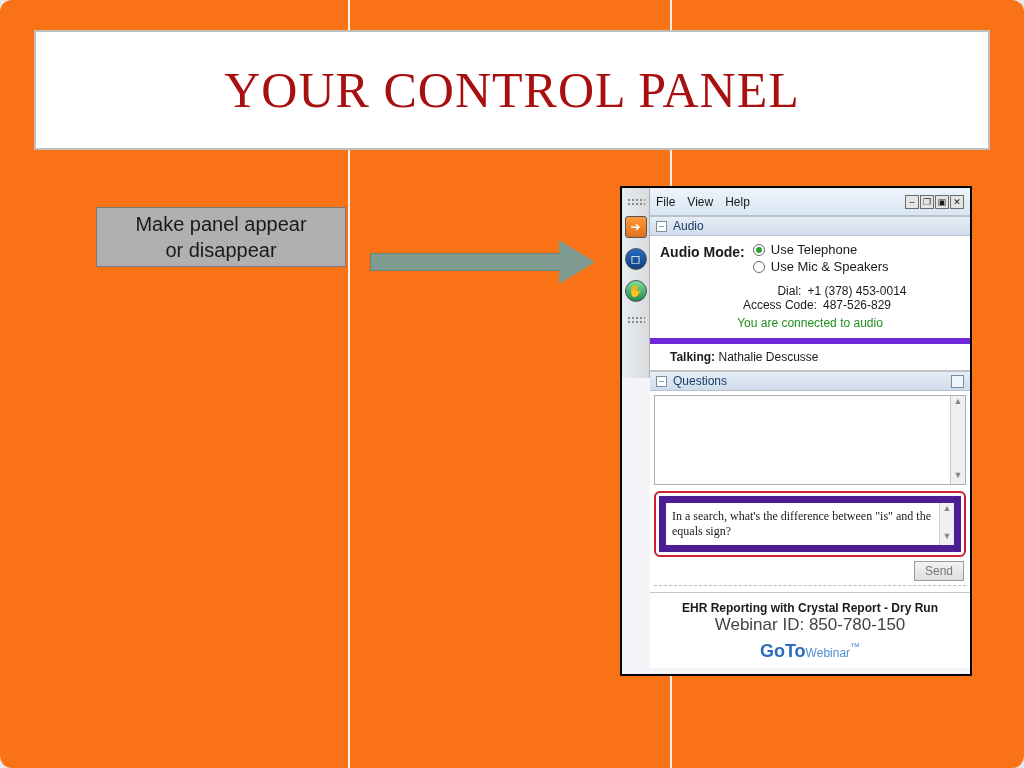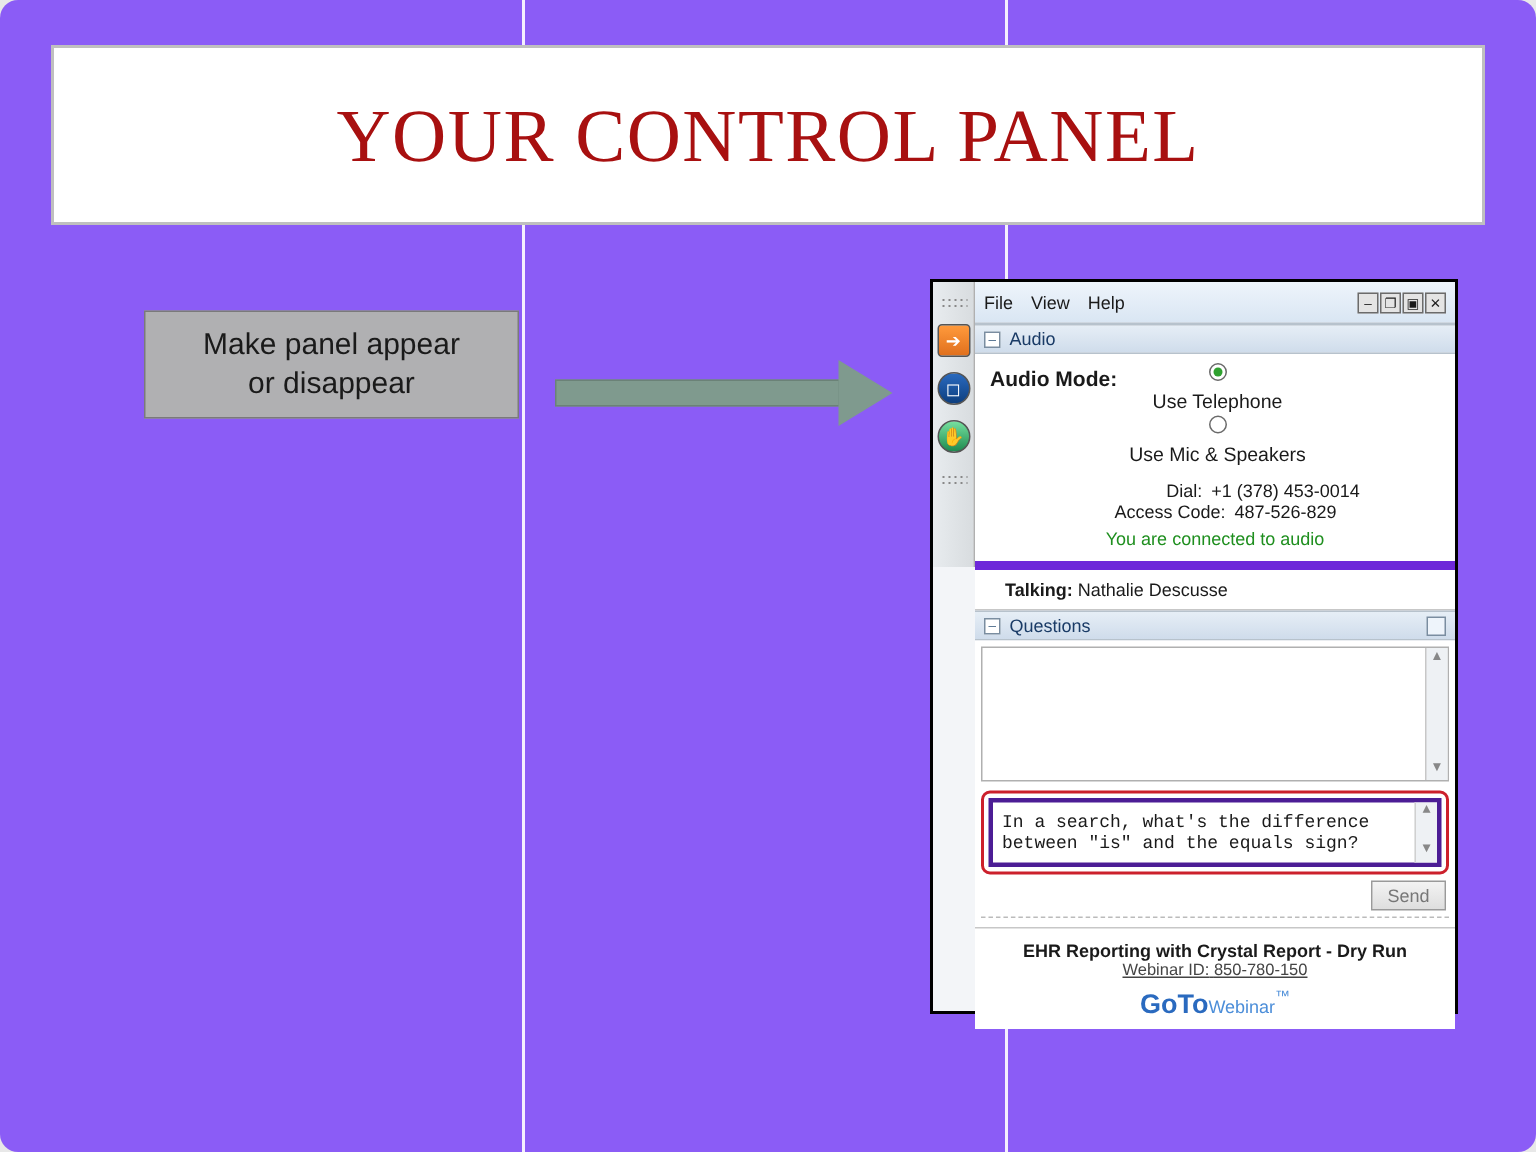--- a/index.html
+++ b/index.html
@@ -6,21 +6,21 @@
   html, body {
     margin: 0; padding: 0;
     width: 1024px; height: 768px;
     background: #e8e8e8;
     font-family: Arial, Helvetica, sans-serif;
     overflow: hidden;
   }
   .slide {
     position: relative;
     width: 1024px; height: 768px;
-    background: #8b5cf6;
+    background: #f97316;
     border-radius: 12px;
   }
   .bg-lines {
     position:absolute; inset:0; pointer-events:none;
   }
   .bg-lines .vline {
     position:absolute; top:0; bottom:0; width:2px;
     background: rgba(255,255,255,0.9);
   }
   .title-box {
@@ -30,21 +30,21 @@
     display:flex; align-items:center; justify-content:center;
   }
   .title-text {
     font-family: "Times New Roman", Georgia, serif;
     font-size:50px;
     color:#a81010;
     letter-spacing:1px;
   }
   .callout {
     position:absolute; left:96px; top:207px;
-    width:250px; height:72px;
+    width:250px; height:60px;
     background:#b0b0b2;
     border:1px solid #7a7a7a;
     display:flex; align-items:center; justify-content:center;
     text-align:center;
     font-family:"Verdana","Segoe UI",sans-serif;
     font-size:20px; line-height:1.3; color:#1a1a1a;
   }
   .arrow {
     position:absolute; left:370px; top:240px;
     display:flex; align-items:center;
@@ -123,21 +123,21 @@
     margin-left:auto; width:13px; height:13px;
     border:1px solid #7a8da0; background:#eef4fb; position:relative;
   }
   .audio-body {
     padding:6px 10px 8px 10px; background:#fff;
     border-bottom:6px solid #6d28d9;
   }
   .audio-mode-row { display:flex; gap:8px; align-items:flex-start; }
   .audio-mode-label { font-weight:bold; font-size:14px; padding-top:2px; }
   .radio-group { display:flex; flex-direction:column; gap:2px; font-size:13px; }
-  .radio { display:flex; align-items:center; gap:6px;flex-direction:column; }
+  .radio { display:flex; align-items:center; gap:6px; }
   .radio-dot {
     width:12px; height:12px; border:1px solid #6a6a6a; border-radius:50%;
     display:inline-flex; align-items:center; justify-content:center;
   }
   .radio-dot.checked::after {
     content:""; width:6px; height:6px; border-radius:50%; background:#2fa12f;
   }
   .dial-info { margin-top:10px; font-size:12px; text-align:center; }
   .dial-info .row { display:flex; justify-content:center; gap:6px; }
   .dial-info .lbl { text-align:right; min-width:88px; }
@@ -157,40 +157,40 @@
   }
   .scroll-stub .arr {
     position:absolute; left:0; right:0; height:14px;
     text-align:center; font-size:9px; color:#888;
   }
   .qinput-wrap {
     margin-top:6px; border:2px solid #cc202c; border-radius:6px;
     padding:3px; position:relative;
   }
   .qinput {
-    border:3px solid #4c1d95; font-size:12px;
+    border:7px solid #4c1d95; font-size:12px;
     padding:6px 20px 6px 6px; min-height:40px;
-    font-family:Liberation Mono, monospace; background:#fff;
+    font-family:Liberation Serif, serif; background:#fff;
     position:relative;
   }
   .qinput .scroll-stub { border-left:1px solid #d0d0d0; }
   .send-row { text-align:right; margin-top:4px; padding-right:2px; }
   .send-btn {
     border:1px solid #9a9a9a; background:linear-gradient(#f3f3f3,#dedede);
     color:#777; padding:2px 10px; font-size:12px; font-family:Liberation Sans, sans-serif;margin-left:16px;
   }
   .dashed-sep {
     border-top:1px dashed #bbb; margin-top:4px;
   }
   .footer {
     text-align:center; padding:8px 6px 6px 6px; background:#fff;
     border-top:1px solid #c7c7c7;
   }
   .footer .sess { font-weight:bold; font-size:12px; }
-  .footer .wid { font-size:11px; color:#444;text-decoration:underline; }
+  .footer .wid { font-size:17px; color:#444; }
   .footer .brand { margin-top:6px; font-family:Arial; }
   .brand .goto { color:#2a6abf; font-weight:bold; font-size:18px; }
   .brand .web  { color:#4c8ed9; font-weight:normal; font-size:12px; }
   .brand .tm   { color:#4c8ed9; font-size:10px; vertical-align:top; }
 </style>
 </head>
 <body>
 
 <div class="slide">
   <div class="bg-lines">

